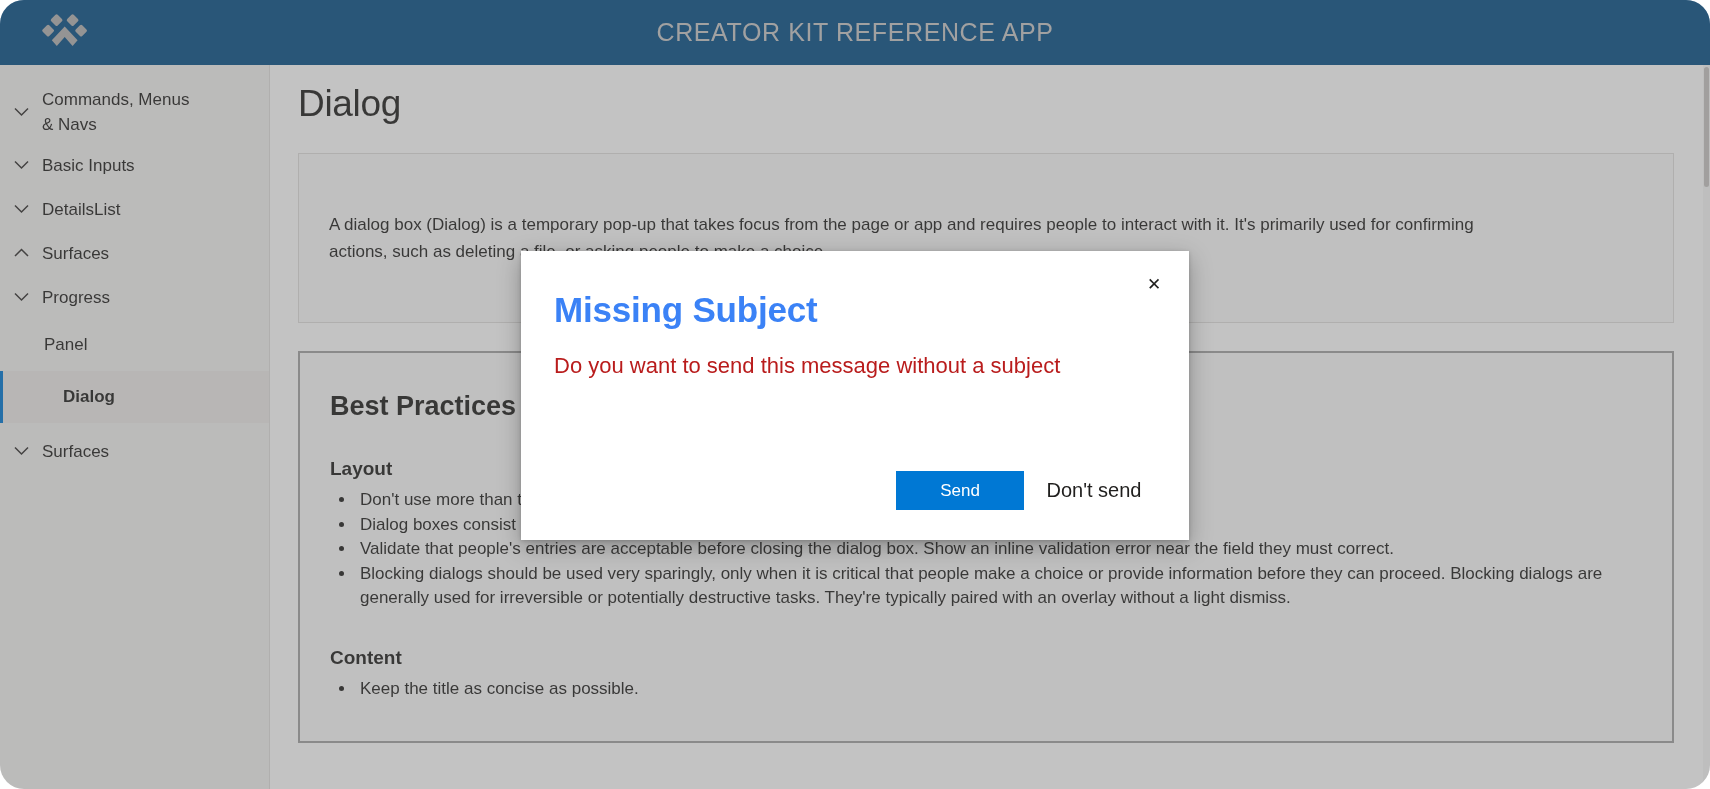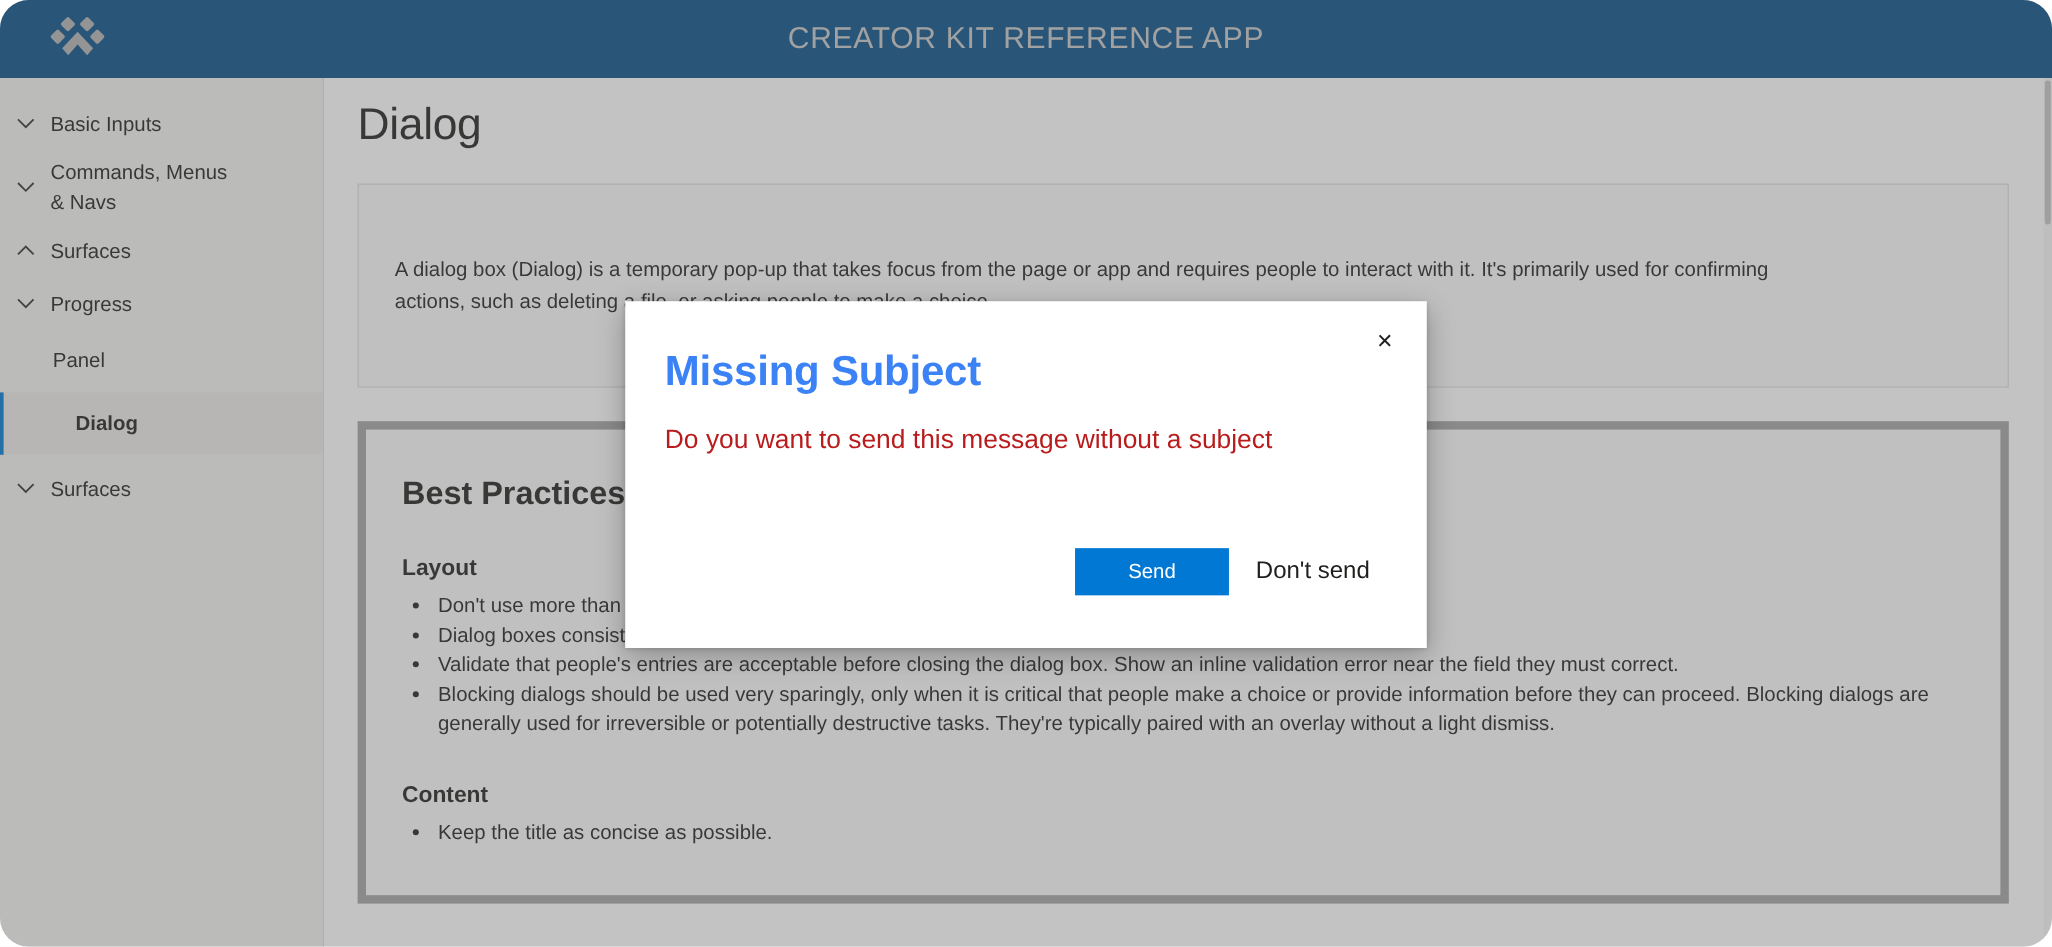--- a/index.html
+++ b/index.html
@@ -130,21 +130,21 @@
     min-height: 140px;
   }
   .intro-text {
     font-size: 17px;
     line-height: 27px;
     color: #201f1e;
     max-width: 1180px;
   }
   .practices-card {
     margin-top: 28px;
-    border: 7px solid #a3a3a3;
+    border: 2px solid #a3a3a3;
     background: #fafafa;
     padding: 24px 30px 40px 30px;
   }
   .h2 {
     font-size: 27px;
     font-weight: 600;
     color: #201f1e;
     margin: 14px 0 0 0;
   }
   .h3 {
@@ -232,21 +232,21 @@
   }
   .dialog-subtext {
     font-size: 22px;
     color: #b91c1c;
     margin: 24px 0 0 0;
     line-height: 24px;
   }
   .dialog-footer {
     position: absolute;
     left: 0; right: 0;
-    bottom: 44px;
+    bottom: 30px;
     display: flex;
     justify-content: flex-end;
     align-items: flex-end;
     padding-right: 31px;
   }
   .btn-primary {
     background: #0078d4;
     color: #ffffff;
     border: 1px solid #0078d4;
     height: 39px;
@@ -294,32 +294,40 @@
   <div class="body-area">
 
     <nav class="sidebar">
 
       <div class="nav-group">
         <span class="chev">
           <svg width="15" height="10" viewBox="0 0 15 10">
               <path d="M1 1.5 L7.5 8 L14 1.5" fill="none" stroke="#323130" stroke-width="1.5"></path>
             </svg>
         </span>
+        <span class="nav-group-label" style="max-width:175px;display:block;">Commands, Menus &amp; Navs</span>
+      </div>
+
+      <div class="nav-group">
+        <span class="chev">
+          <svg width="15" height="10" viewBox="0 0 15 10">
+              <path d="M1 1.5 L7.5 8 L14 1.5" fill="none" stroke="#323130" stroke-width="1.5"></path>
+            </svg>
+        </span>
         <span class="nav-group-label">Basic Inputs</span>
       </div>
 
       <div class="nav-group">
         <span class="chev">
           <svg width="15" height="10" viewBox="0 0 15 10">
               <path d="M1 1.5 L7.5 8 L14 1.5" fill="none" stroke="#323130" stroke-width="1.5"></path>
             </svg>
         </span>
-        <span class="nav-group-label" style="max-width:175px;display:block;">Commands, Menus &amp; Navs</span>
-      </div>
-
+        <span class="nav-group-label">DetailsList</span>
+      </div>
 
 
       <div class="nav-group">
         <span class="chev">
           <svg width="15" height="10" viewBox="0 0 15 10">
               <path d="M1 8 L7.5 1.5 L14 8" fill="none" stroke="#323130" stroke-width="1.5"></path>
             </svg>
         </span>
         <span class="nav-group-label">Surfaces</span>
       </div>

